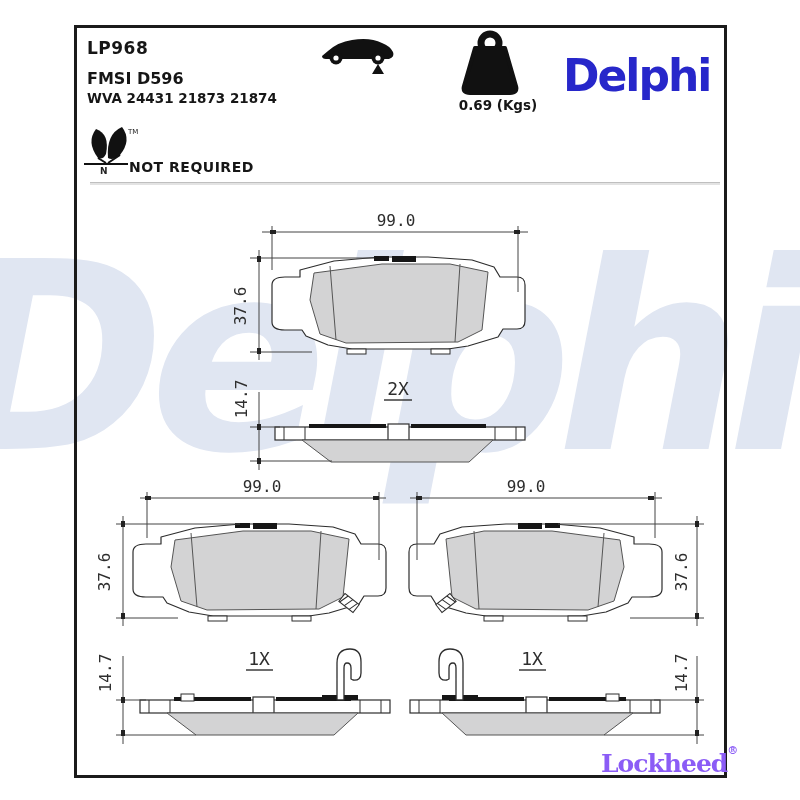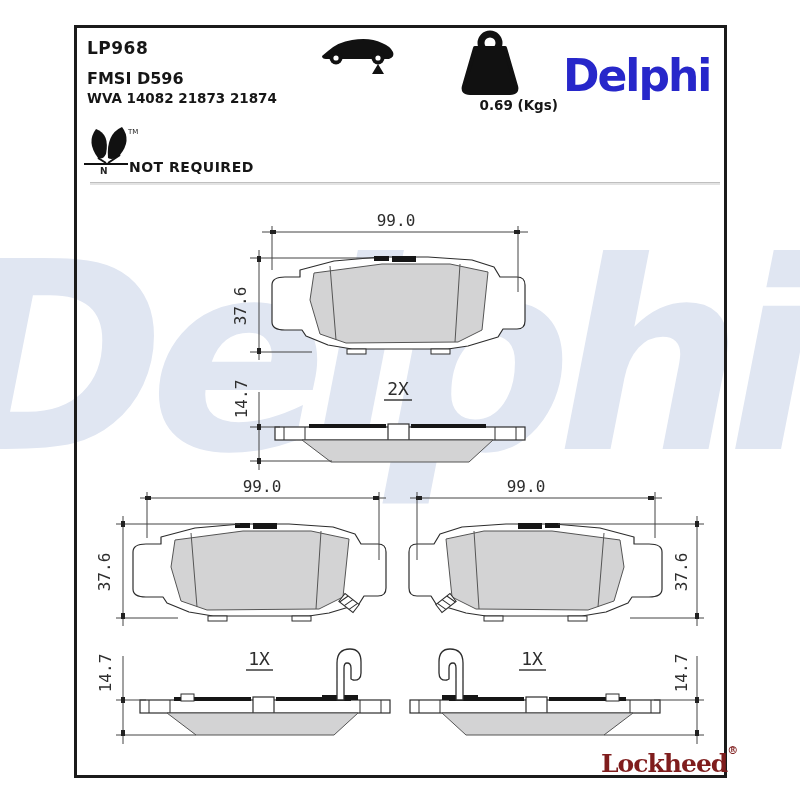--- a/index.html
+++ b/index.html
@@ -21,28 +21,28 @@
   }
   
   .hdr{position:absolute;z-index:4;color:#161616;}
   .part-number{left:87px;top:38px;font-size:17px;font-weight:bold;letter-spacing:.5px;}
   .fmsi{left:87px;top:69px;font-size:16px;font-weight:bold;}
   .wva{left:87px;top:90px;font-size:13.5px;font-weight:bold;}
   .brand-logo{
     left:563px;top:50px;font-size:44px;font-weight:bold;letter-spacing:-2px;
     color:#2727ca;font-family:"DejaVu Sans", sans-serif;
   }
-  .weight-label{left:438px;top:97px;width:120px;text-align:right;font-size:13.5px;font-weight:bold;}
+  .weight-label{left:438px;top:97px;width:120px;text-align:center;font-size:13.5px;font-weight:bold;}
   .status-text{left:129px;top:159px;font-size:14px;font-weight:bold;letter-spacing:.5px;text-align:right;}
   .divider{
     position:absolute;left:90px;top:182px;width:630px;height:2px;z-index:4;
     background:#e3e3e3;border-top:1px solid #bfbfbf;
   }
   .footer-brand{
-    position:absolute;left:601px;top:744px;z-index:4;color:#7f1d1d;
+    position:absolute;left:601px;top:744px;z-index:4;color:#8b5cf6;
     font-family:"DejaVu Serif", serif;font-weight:bold;font-size:25px;letter-spacing:-1px;
   }
   .footer-brand sup{font-size:11px;vertical-align:18px;}
   
   .drawing{position:absolute;left:0;top:0;z-index:2;}
   .dim-text{
     font-family:"DejaVu Sans Mono", monospace;font-size:16px;fill:#2e2e2e;
   }
   .qty-text{
     font-family:"DejaVu Sans Mono", monospace;font-size:18px;fill:#2e2e2e;
@@ -202,19 +202,19 @@
     <rect x="695" y="697" width="4" height="6" fill="#222222"></rect>
     <rect x="695" y="730" width="4" height="6" fill="#222222"></rect>
     <text class="dim-text" x="687" y="673" text-anchor="middle" transform="rotate(-90 687 673)">14.7</text>
   </g>
 </svg>
 
 <div class="frame"></div>
 
 <div class="hdr part-number" style="position:absolute">LP968</div>
 <div class="hdr fmsi" style="position:absolute">FMSI D596</div>
-<div class="hdr wva" style="position:absolute">WVA 14082 21873 21874</div>
+<div class="hdr wva" style="position:absolute">WVA 24431 21873 21874</div>
 <div class="hdr brand-logo" style="position:absolute">Delphi</div>
 <div class="hdr weight-label" style="position:absolute">0.69 (Kgs)</div>
 <div class="hdr status-text" style="position:absolute">NOT REQUIRED</div>
 <div class="divider"></div>
 
 <div class="footer-brand"><span>Lockheed</span><sup>®</sup></div>
 
 </body></html>

